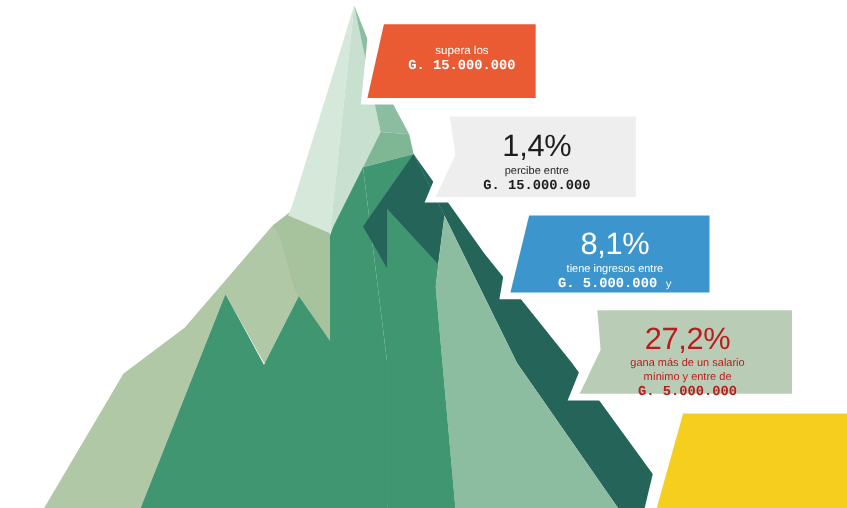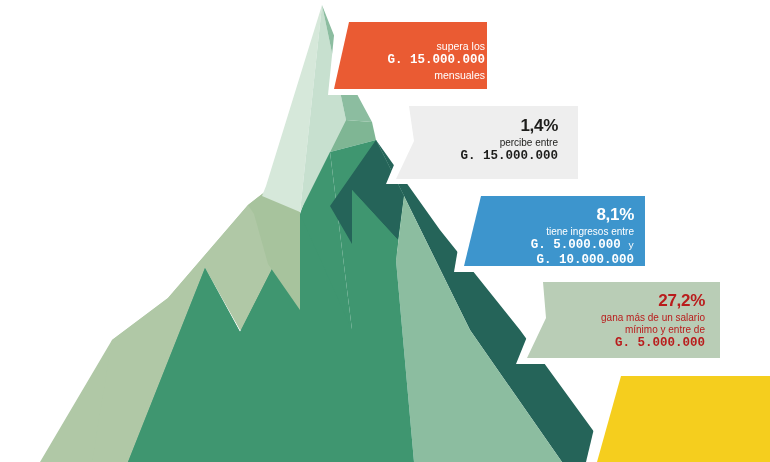--- a/index.html
+++ b/index.html
@@ -20,27 +20,27 @@
   #mountain-svg, #bands-svg {
     position: absolute;
     left: 0;
     top: 0;
     width: 770px;
     height: 462px;
   }
   #bands-svg { pointer-events: none; }
   .band-text {
     position: absolute;
-    text-align: right;
+    text-align: center;
     line-height: 1.18;
     pointer-events: auto;
   }
   .pct {
-    font-size: 17px;
-    font-weight: bold;
+    font-size: 28px;
+    font-weight: normal;
     letter-spacing: -0.3px;
     display: block;
     margin-bottom: 1px;
   }
   .lead {
     font-size: 10px;
     display: block;
   }
   .amount {
     font-size: 12.5px;
@@ -131,21 +131,20 @@
     <polygon points="531,276 726,276 726,364 516,364 535,317" fill="#ffffff"></polygon>
     <polygon points="543,282 720,282 720,358 527,358 546,318" fill="#b9cdb6"></polygon>
 
     <polygon points="608,370 770,370 770,462 586,462" fill="#ffffff"></polygon>
     <polygon points="621,376 770,376 770,462 597,462" fill="#f5ce1e"></polygon>
   </svg>
 
   <div class="band-text" id="band1-text">
     <span class="lead">supera los</span>
     <span class="amount">G. 15.000.000</span>
-    <span class="lead">mensuales</span>
   </div>
 
   <div class="band-text" id="band2-text">
     <span class="pct">1,4%</span>
     <span class="lead">percibe entre</span>
     <span class="amount">G. 15.000.000</span>
   </div>
 
   <div class="band-text" id="band3-text">
     <span class="pct">8,1%</span>

